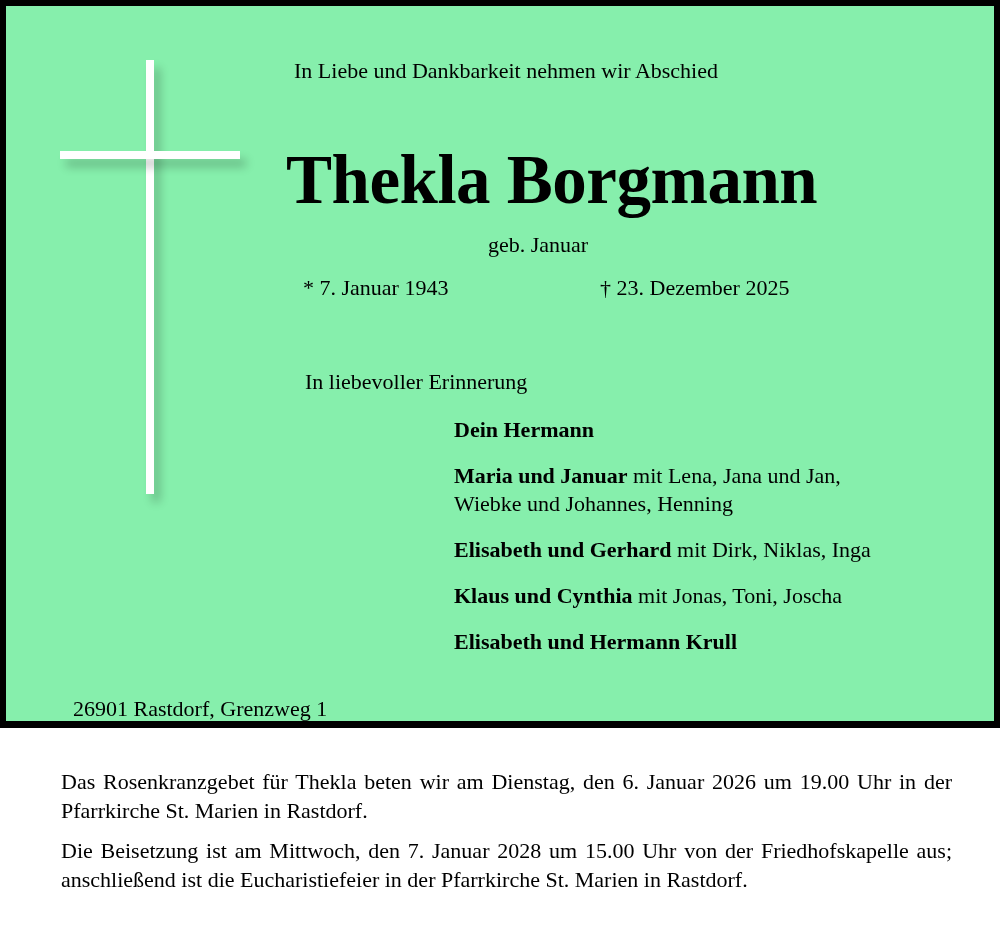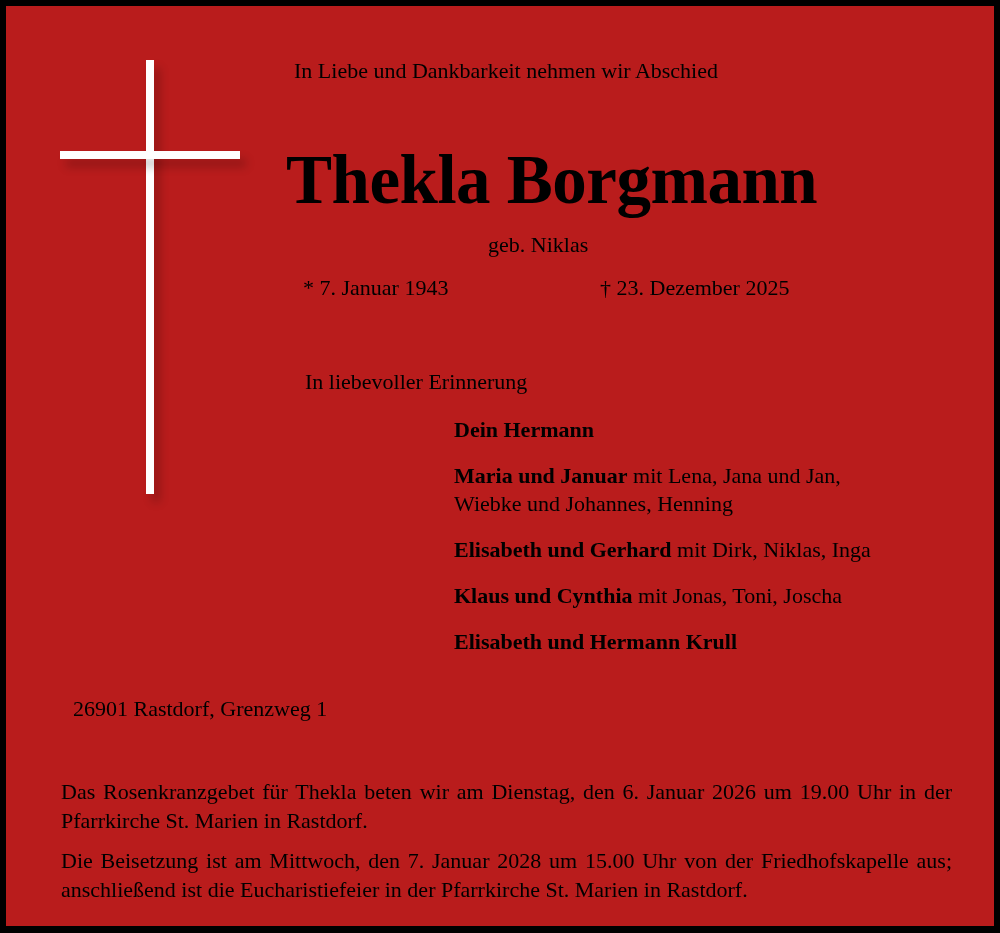--- a/index.html
+++ b/index.html
@@ -11,27 +11,27 @@
       width: 1000px;
       height: 933px;
       position: relative;
       overflow: hidden;
       font-family: "Liberation Serif", "DejaVu Serif", serif;
       color: #000000;
     }
     .frame {
       position: absolute;
       left: 0; top: 0;
-      width: 1000px; height: 933px;
+      width: 1000px; height: 728px;
       box-sizing: border-box;
       border-top: 6px solid #000;
       border-left: 6px solid #000;
       border-right: 6px solid #000;
       border-bottom: 7px solid #000;
-      background: #b91c1c;
+      background: #86efac;
     }
     
     .cross-v {
       position: absolute;
       left: 140px; top: 54px;
       width: 8px; height: 434px;
       background: #ffffff;
       box-shadow: 6px 8px 10px rgba(0,0,0,0.22);
     }
     .cross-h {
@@ -95,37 +95,37 @@
       margin-left: 12px;
     }
     .paragraphs {
       position: absolute;
       left: 55px; top: 761px;
       width: 891px;
       font-size: 22px;
       line-height: 29px;
     }
     .paragraphs p {
-      margin: 10px 0 11px 0;
+      margin: 0 0 11px 0;
       text-align: justify;
       text-align-last: left;
     }
   </style>
 </head>
 <body>
 
 <div class="frame">
 
   <div class="cross-v"></div>
   <div class="cross-h"></div>
   <div class="cross-center"></div>
 
   <div class="t intro">In Liebe und Dankbarkeit nehmen wir Abschied</div>
   <div class="t name">Thekla Borgmann</div>
-  <div class="t maiden">geb. Niklas</div>
+  <div class="t maiden">geb. Januar</div>
   <div class="t born">* 7. Januar 1943</div>
   <div class="t died">† 23. Dezember 2025</div>
   <div class="t remembrance">In liebevoller Erinnerung</div>
 
   <div class="family">
     <div class="entry">
       <b>Dein Hermann</b><span></span>
     </div>
     <div class="entry">
       <b>Maria und Januar</b><span> mit Lena, Jana und Jan,</span><br>

